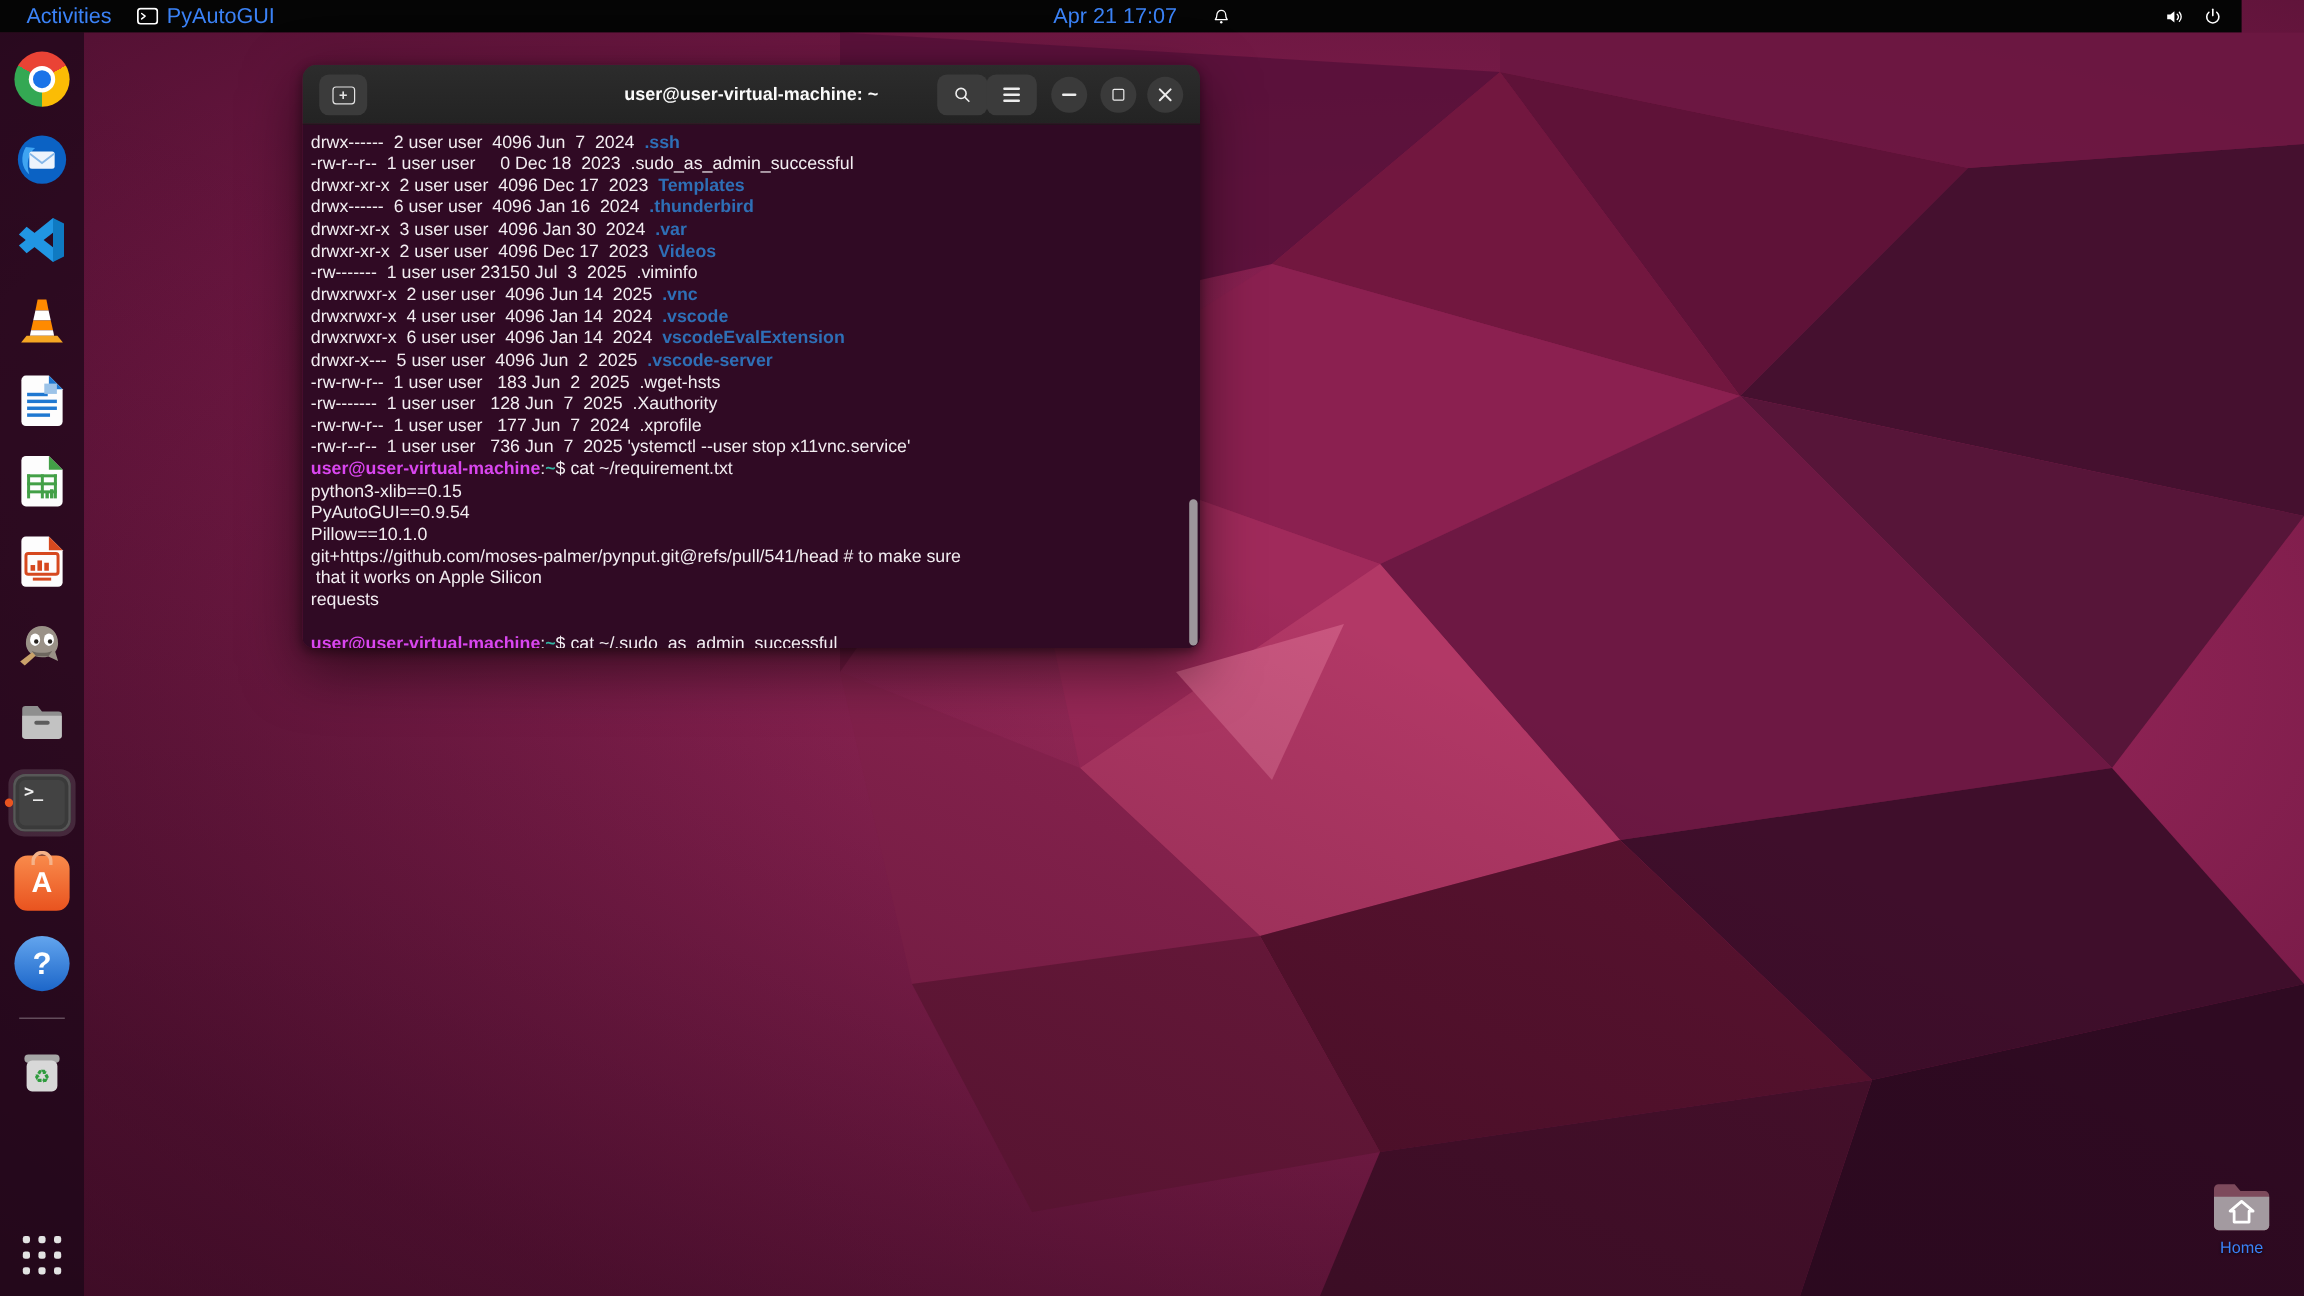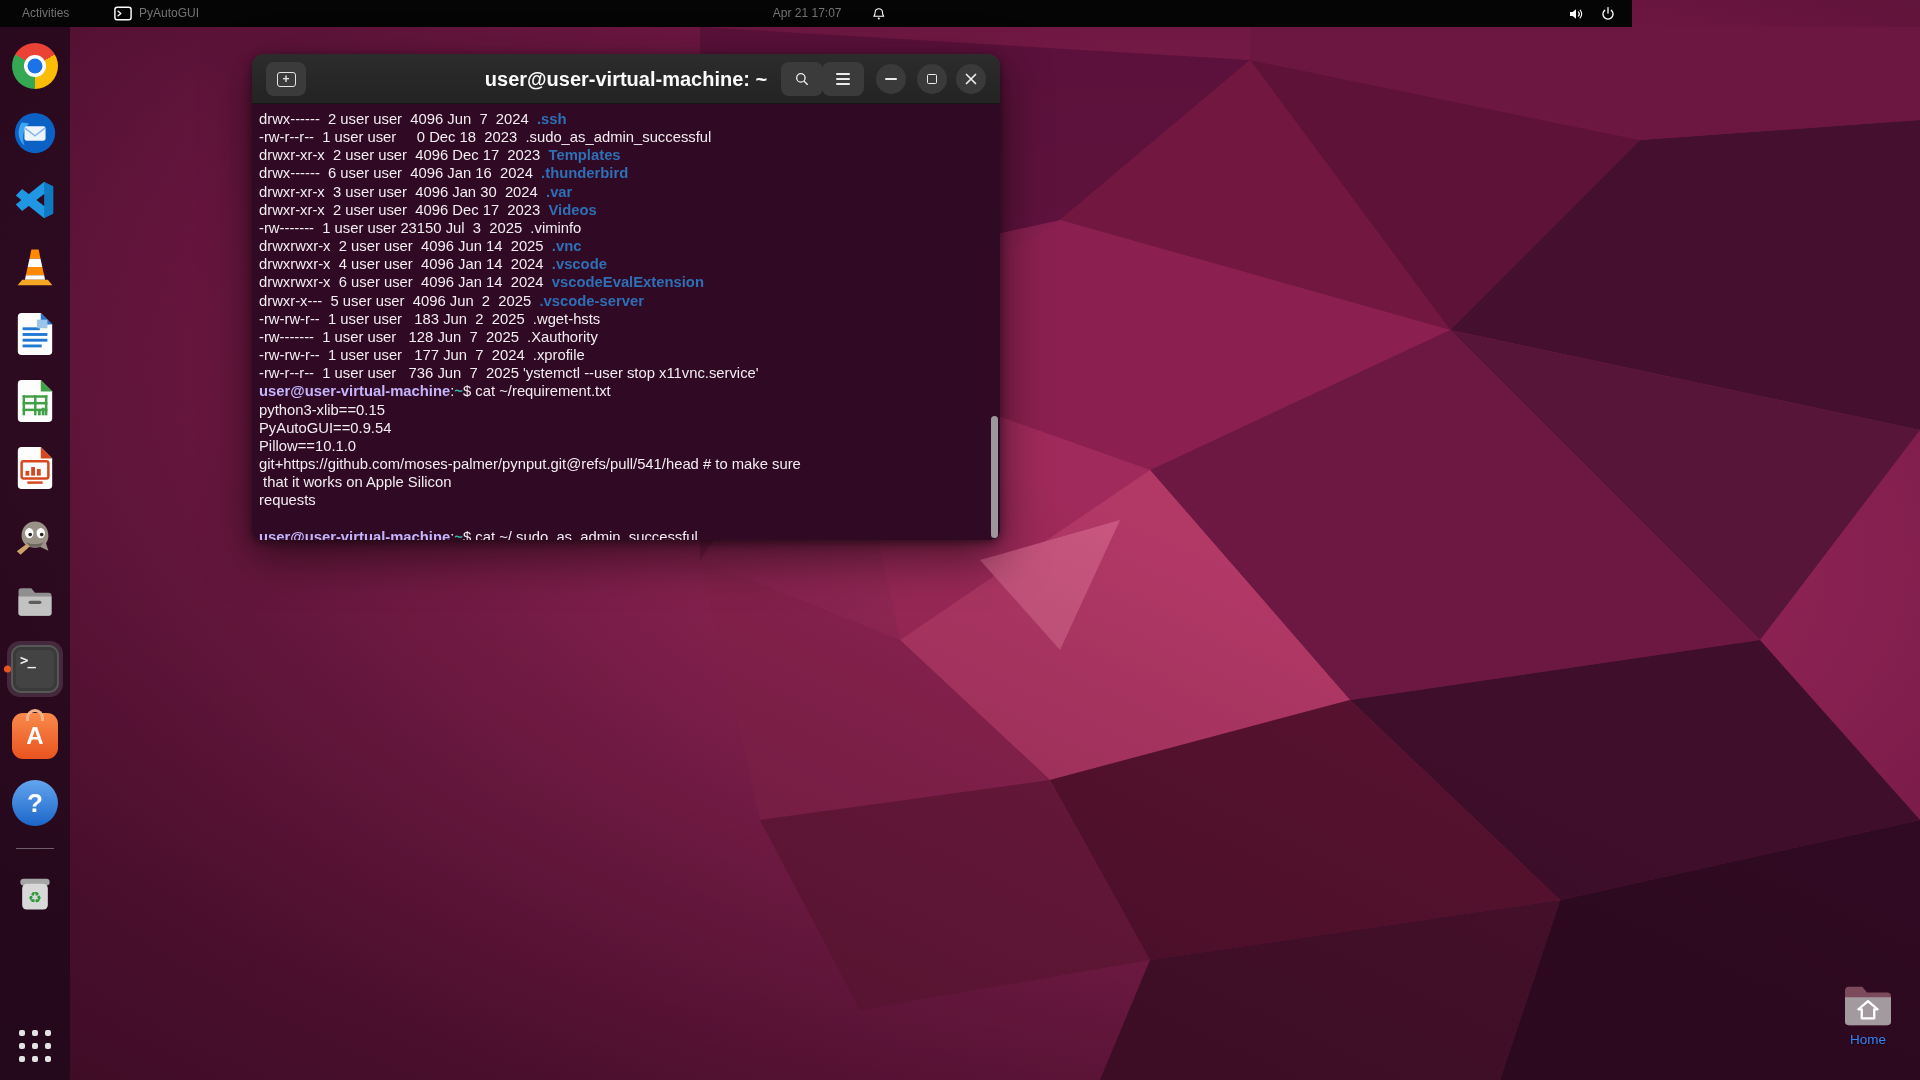--- a/index.html
+++ b/index.html
@@ -7,22 +7,22 @@
   body { font-family:"Liberation Sans", sans-serif; position:relative; }
 
   
   #desktop { position:absolute; inset:0; width:1920px; height:1080px;
     background:radial-gradient(120% 105% at 62% 52%, #a5315f 0%, #8c2253 25%, #6a1640 52%, #430d2a 80%, #2f0820 100%); }
   #desktop .facets { position:absolute; inset:0; }
   #desktop .vignette { position:absolute; inset:0;
     background:linear-gradient(205deg, rgba(0,0,0,0) 45%, rgba(26,4,16,.38) 88%); }
 
   
-  .topbar { position:absolute; left:0; top:0; width:1632px; height:27px; background:#050505;
-    color:#737373; font-size:12px; z-index:50; }
+  .topbar { position:absolute; left:0; top:0; width:1868px; height:27px; background:#050505;
+    color:#3b82f6; font-size:18px; z-index:50; }
   .topbar .activities { position:absolute; left:14px; top:0; height:27px; line-height:27px; padding:0 8px; }
   .topbar .appmenu { position:absolute; left:108px; top:0; height:27px; line-height:27px; display:flex; align-items:center; gap:7px; padding:0 6px; }
   .topbar .clockgroup { position:absolute; left:50%; transform:translateX(-38%); top:0; height:27px; display:flex; align-items:center; gap:29px; }
   .topbar .clock { line-height:27px; font-weight:500; }
   .topbar .tray { position:absolute; right:10px; top:0; height:27px; display:flex; align-items:center; gap:15px; padding:0 6px; }
   .tb-icon { display:inline-flex; align-items:center; }
 
   
   .dock { position:absolute; left:0; top:27px; width:70px; height:1053px;
     background:rgba(26,7,23,.72); z-index:40; display:flex; flex-direction:column; align-items:center; padding-top:15px; }
@@ -55,39 +55,39 @@
   .icon-apps { display:grid; grid-template-columns:repeat(3,6px); grid-template-rows:repeat(3,6px); gap:7px; }
   .icon-apps span { width:6px; height:6px; border-radius:2px; background:#e3e3e3; }
 
   
   .window { position:absolute; left:252px; top:54px; width:748px; height:486px; z-index:60;
     border-radius:12px 12px 9px 9px; overflow:hidden;
     box-shadow:0 16px 48px rgba(0,0,0,.55), 0 3px 10px rgba(0,0,0,.45); }
   .titlebar { position:relative; height:50px; background:linear-gradient(#2c2c2c,#232323);
     border-bottom:1px solid #161616; }
   .titlebar .title { position:absolute; left:0; right:0; top:0; height:50px; line-height:50px;
-    text-align:center; color:#fafafa; font-weight:bold; font-size:20px; }
+    text-align:center; color:#fafafa; font-weight:bold; font-size:15px; }
   .tb-btn { position:absolute; top:8px; height:34px; border-radius:8px; background:#3b3b3b;
     display:flex; align-items:center; justify-content:center; }
   .tb-btn.square { width:42px; }
   .tb-btn.circle { width:30px; height:30px; top:10px; border-radius:50%; background:#3a3a3a; }
   .newtab-glyph { width:19px; height:15px; border:1.7px solid #e4e4e4; border-radius:3px;
     display:flex; align-items:center; justify-content:center; color:#e4e4e4; font-size:12px; line-height:1; font-weight:bold; }
   .bars { display:flex; flex-direction:column; gap:3.5px; }
   .bars span { width:14px; height:1.8px; background:#ececec; border-radius:1px; }
   .min-glyph { width:12px; height:2px; background:#ececec; border-radius:1px; }
   .max-glyph { width:10px; height:10px; border:1.7px solid #ececec; border-radius:1.5px; }
 
   .content { position:absolute; left:0; right:0; top:50px; bottom:0; background:#300a24;
     padding:6px 0 0 7px; white-space:pre;
     font-family:Liberation Sans, sans-serif; font-size:14.8px; line-height:18.15px; color:#f2edf1; }
   .tline { min-height:18.15px; }
   .sg-fg  { color:#f2edf1; }
   .sg-dir { color:#2e6fb6; font-weight:bold; }
-  .sg-usr { color:#c4b5fd; font-weight:bold; }
+  .sg-usr { color:#d946ef; font-weight:bold; }
   .sg-pth { color:#31b5a2; font-weight:bold; }
   .scroll-thumb { position:absolute; right:2px; bottom:2px; width:7px; height:122px;
     border-radius:4px; background:#9d979c; }
 
   
   .home-icon { position:absolute; left:1830px; top:982px; width:76px; z-index:30;
     display:flex; flex-direction:column; align-items:center; }
   .home-icon .label { margin-top:4px; color:#3b82f6; font-size:13.5px;
     text-shadow:0 1px 2px rgba(0,0,0,.8); }
 </style>

